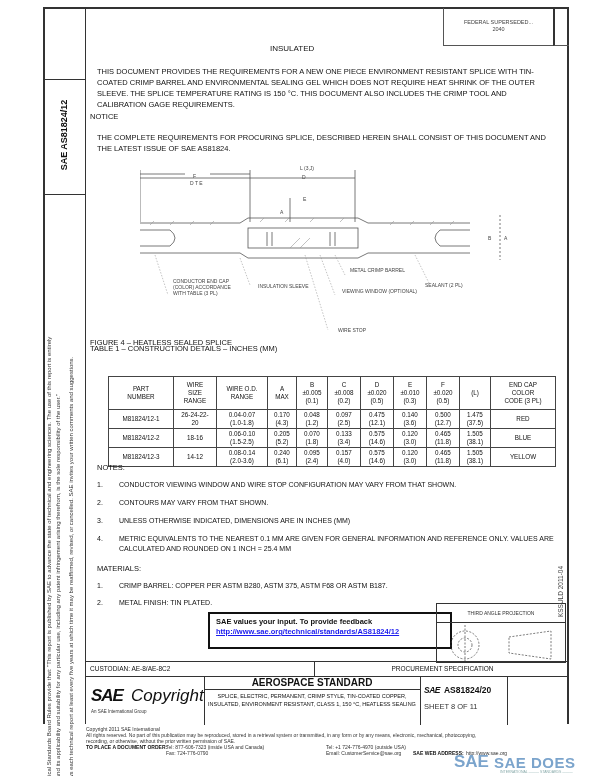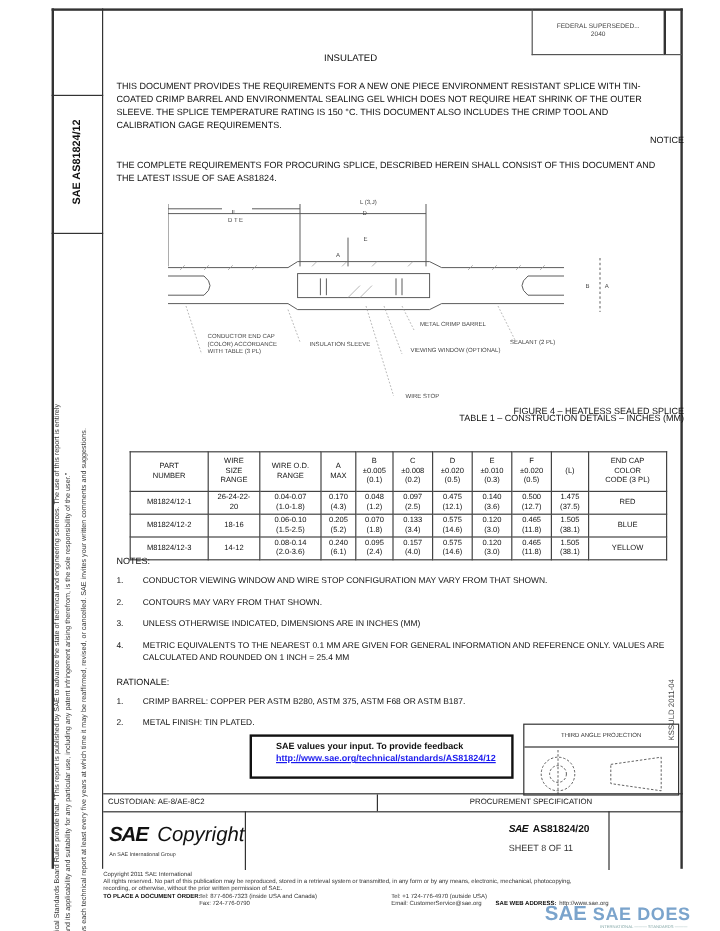--- a/index.html
+++ b/index.html
@@ -9,31 +9,31 @@
   .side-tab { left:43px; top:7px; width:43px; height:717px; border-right:1px solid #333; box-sizing:border-box; }
   .side-tab-top { left:43px; top:7px; width:43px; height:73px; border-bottom:1px solid #333; box-sizing:border-box; }
   .side-doc { left:43px; top:80px; width:43px; height:115px; border-bottom:1px solid #333; box-sizing:border-box; }
   .side-doc span { position:absolute; left:-38px; top:50px; width:118px; transform:rotate(-90deg); font-size:9px; font-weight:bold; text-align:center; white-space:nowrap; }
   .disclaimer { left:-290px; top:440px; width:700px; transform:rotate(-90deg); transform-origin:center; font-size:6px; line-height:9px; color:#333; white-space:nowrap; }
   .disclaimer div { height:9px; }
   .rev-cell { left:443px; top:8px; width:110px; height:38px; border-left:1px solid #555; border-bottom:1px solid #555; font-size:5.5px; text-align:center; color:#444; padding-top:11px; box-sizing:border-box; line-height:7px; }
   .rev-cell-right { left:553px; top:8px; width:16px; height:38px; border-left:2px solid #333; border-bottom:1px solid #555; box-sizing:border-box; }
   .rationale-title { left:270px; top:44px; font-size:8px; }
   .para { left:97px; font-size:7.5px; line-height:11px; width:460px; }
-  .center-title { font-size:7.5px; width:480px; left:90px; text-align:right; }
+  .center-title { font-size:7.5px; width:480px; left:90px; text-align:left; }
   .figure-svg { left:140px; top:160px; }
   table.cons { position:absolute; left:108px; top:376px; border-collapse:collapse; font-size:6.3px; line-height:8px; text-align:center; }
   table.cons th, table.cons td { border:1px solid #444; padding:1px 3px; font-weight:normal; vertical-align:middle; }
   table.cons th { height:30px; }
   table.cons td { height:15px; }
   .notes-label { left:97px; top:463px; font-size:7.5px; }
   .note { left:97px; font-size:7px; line-height:10px; width:470px; }
   .note .num { display:inline-block; width:22px; }
   .note .txt { display:inline-block; vertical-align:top; width:440px; }
-  .feedback { left:208px; top:612px; width:220px; height:37px; border:2px solid #111; font-size:7.5px; font-weight:bold; line-height:10px; padding:3px 20px; box-sizing:border-box; }
+  .feedback { left:208px; top:612px; width:244px; height:37px; border:2px solid #111; font-size:7.5px; font-weight:bold; line-height:10px; padding:3px 6px; box-sizing:border-box; }
   .feedback a { color:#1a1aee; text-decoration:underline; }
   .projection { left:436px; top:603px; width:130px; height:60px; border:1px solid #333; box-sizing:border-box; }
   .projection .ph { height:18px; border-bottom:1px solid #333; font-size:5px; text-align:center; line-height:18px; color:#333; }
   .side-id { left:552px; top:560px; width:16px; height:70px; }
   .side-id span { position:absolute; left:-28px; top:28px; width:72px; transform:rotate(-90deg); font-size:6.5px; color:#444; white-space:nowrap; text-align:center; }
   .title-block { left:86px; top:661px; width:483px; height:63px; border-top:1px solid #333; box-sizing:border-box; }
   .tb-row1 { position:absolute; left:0; top:0; width:483px; height:14px; border-bottom:1px solid #333; }
   .custodian { position:absolute; left:4px; top:3px; font-size:6.5px; }
   .proc { position:absolute; left:228px; top:0; width:255px; height:14px; border-left:1px solid #333; font-size:6.5px; text-align:center; line-height:14px; }
   .logo-cell { position:absolute; left:0; top:14px; width:118px; height:49px; border-right:1px solid #333; }
@@ -215,21 +215,21 @@
     </tr>
   </tbody>
 </table>
 
 <div class="abs notes-label">NOTES:</div>
 <div class="abs note" style="top:480px;"><span class="num">1.</span><span class="txt">CONDUCTOR VIEWING WINDOW AND WIRE STOP CONFIGURATION MAY VARY FROM THAT SHOWN.</span></div>
 <div class="abs note" style="top:498px;"><span class="num">2.</span><span class="txt">CONTOURS MAY VARY FROM THAT SHOWN.</span></div>
 <div class="abs note" style="top:516px;"><span class="num">3.</span><span class="txt">UNLESS OTHERWISE INDICATED, DIMENSIONS ARE IN INCHES (MM)</span></div>
 <div class="abs note" style="top:534px;"><span class="num">4.</span><span class="txt">METRIC EQUIVALENTS TO THE NEAREST 0.1 MM ARE GIVEN FOR GENERAL INFORMATION AND REFERENCE ONLY. VALUES ARE CALCULATED AND ROUNDED ON 1 INCH = 25.4 MM</span></div>
 
-<div class="abs notes-label" style="top:564px;">RATIONALE:</div>
+<div class="abs notes-label" style="top:564px;">MATERIALS:</div>
 <div class="abs note" style="top:581px;"><span class="num">1.</span><span class="txt">CRIMP BARREL: COPPER PER ASTM B280, ASTM 375, ASTM F68 OR ASTM B187.</span></div>
 <div class="abs note" style="top:598px;"><span class="num">2.</span><span class="txt">METAL FINISH: TIN PLATED.</span></div>
 
 <div class="abs feedback">
   <div>SAE values your input. To provide feedback</div>
   <a>http://www.sae.org/technical/standards/AS81824/12</a>
 </div>
 
 <div class="abs projection">
   <div class="ph">THIRD ANGLE PROJECTION</div>
@@ -249,20 +249,24 @@
 
 <div class="abs title-block">
   <div class="tb-row1">
     <div class="custodian">CUSTODIAN: AE-8/AE-8C2</div>
     <div class="proc">PROCUREMENT SPECIFICATION</div>
   </div>
   <div class="logo-cell">
     <span class="logo-sae">SAE</span>
     <span class="logo-aero">Copyright</span>
     <span class="logo-sub">An SAE International Group</span>
+  </div>
+  <div class="std-cell">
+    <div class="std-title">AEROSPACE STANDARD</div>
+    <div class="std-desc">SPLICE, ELECTRIC, PERMANENT, CRIMP STYLE, TIN-COATED COPPER, INSULATED, ENVIRONMENT RESISTANT, CLASS 1, 150 °C, HEATLESS SEALING</div>
   </div>
   <div class="id-cell">
     <div class="id-num"><span style="font-style:italic;letter-spacing:-0.5px;margin-right:4px">SAE</span><span>AS81824/20</span></div>
     <div class="id-sheet">SHEET 8 OF 11</div>
   </div>
 </div>
 
 <div class="abs footer">
   <div>Copyright 2011 SAE International</div>
   <div>All rights reserved. No part of this publication may be reproduced, stored in a retrieval system or transmitted, in any form or by any means, electronic, mechanical, photocopying,</div>

